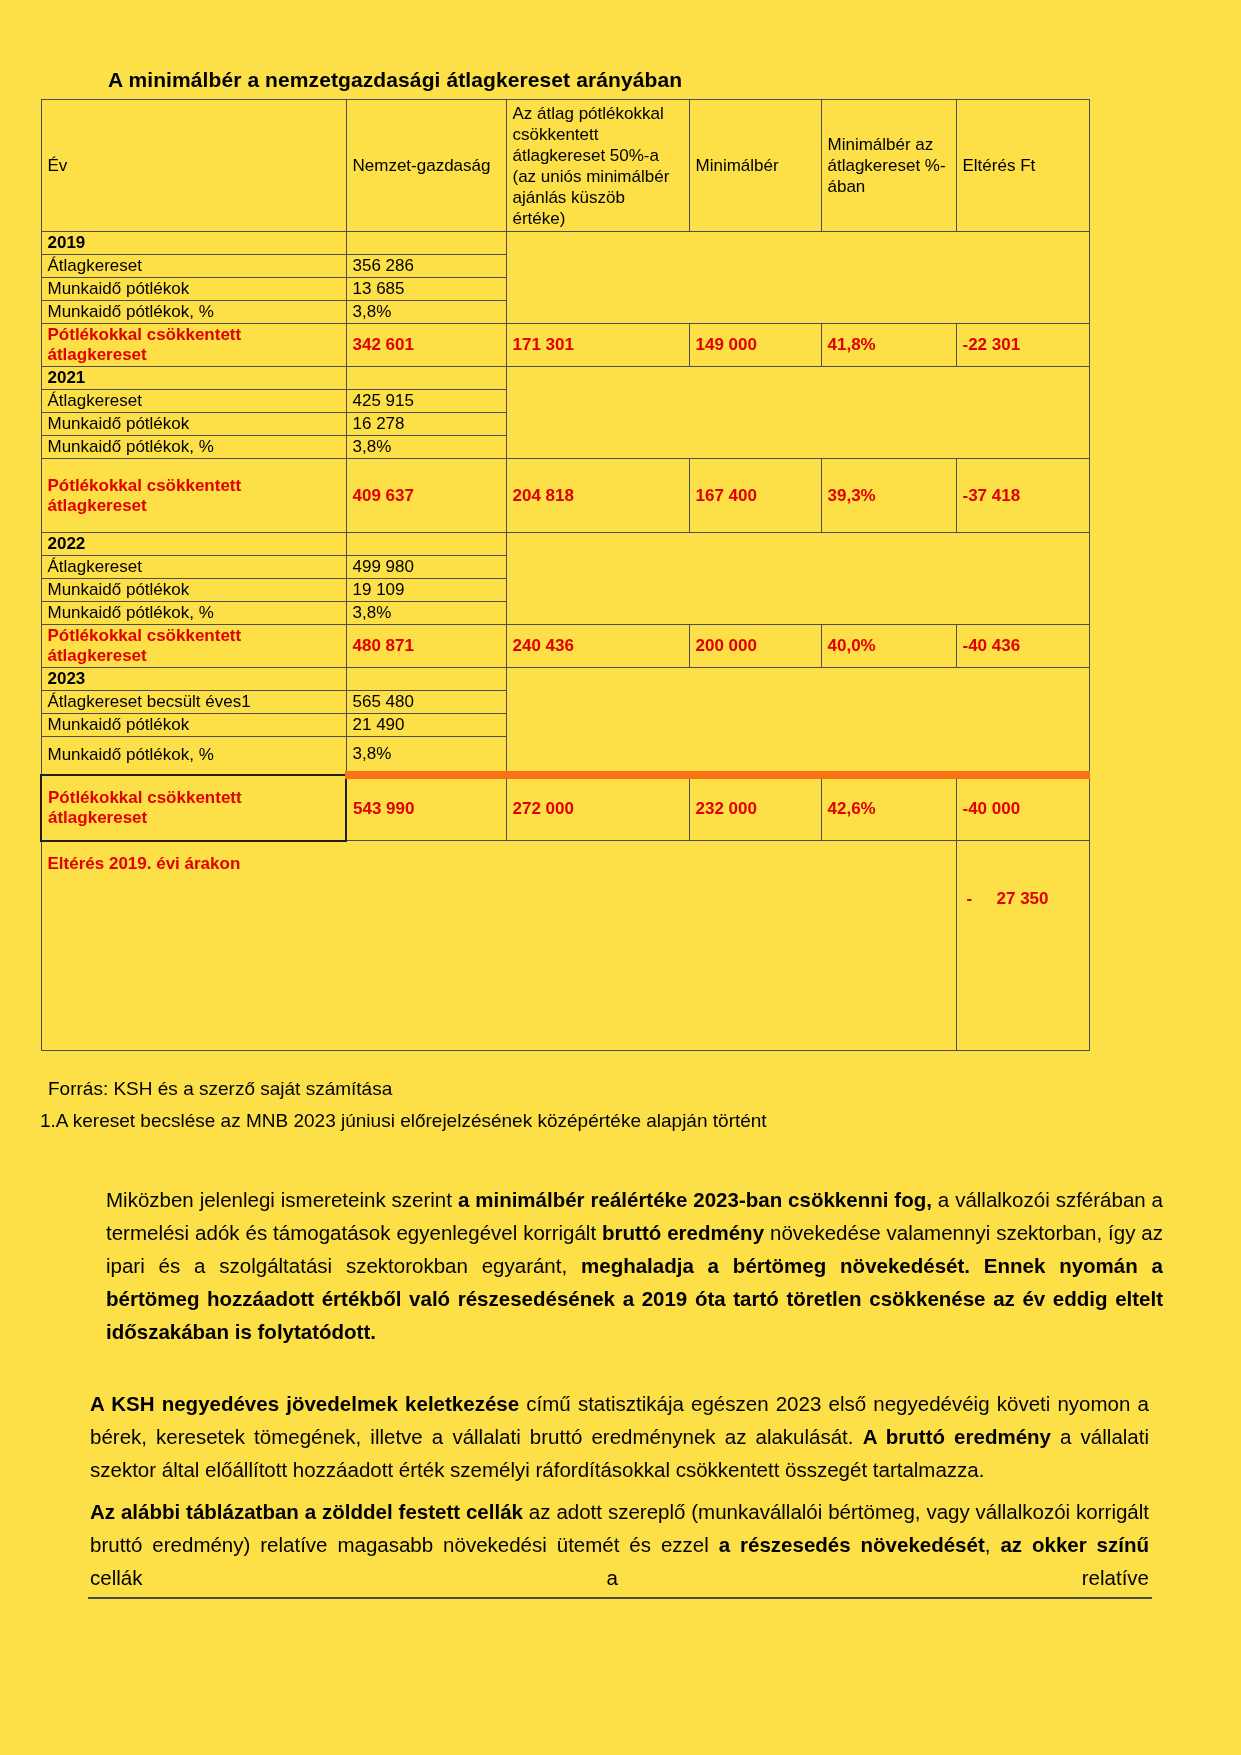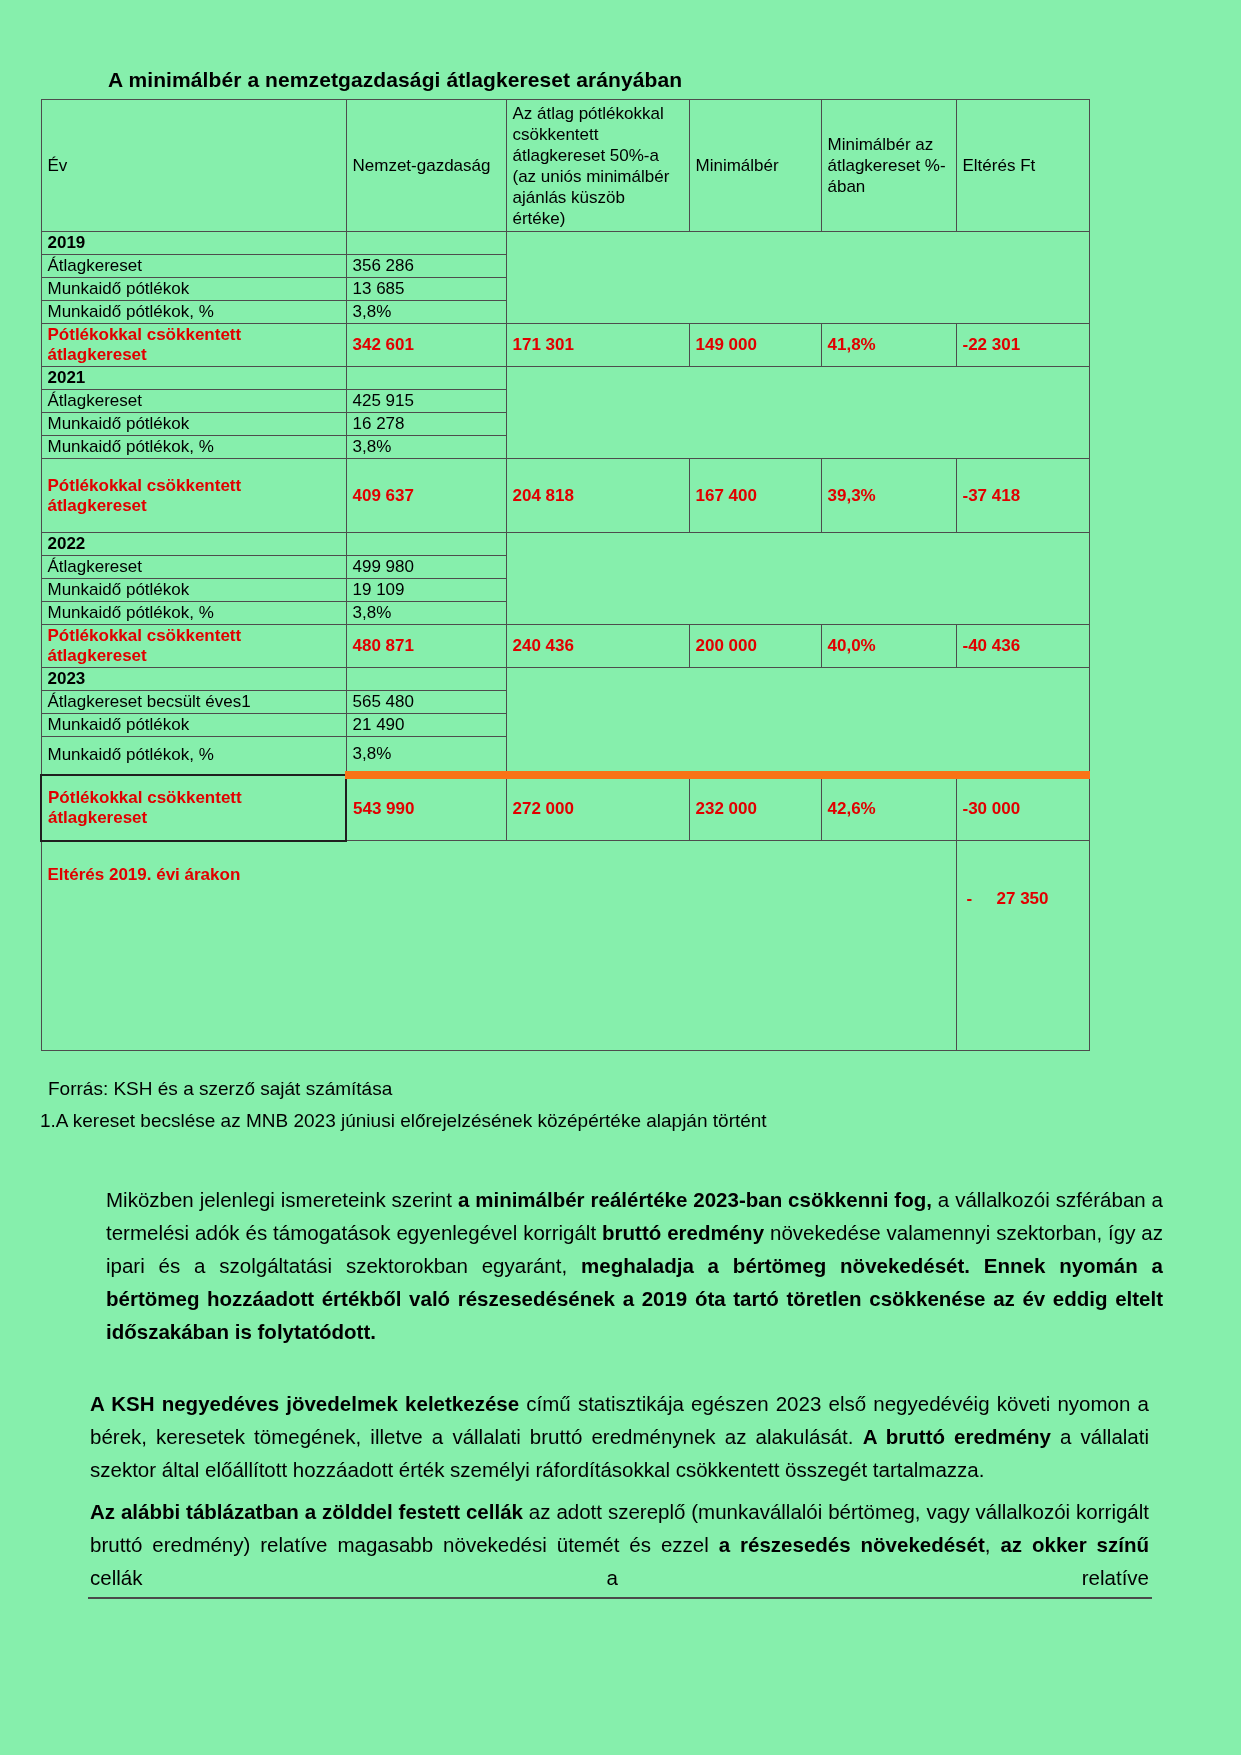--- a/index.html
+++ b/index.html
@@ -1,21 +1,21 @@
 <!DOCTYPE html>
 <html><head>
 <meta charset="utf-8">
 <style>
   * { box-sizing: border-box; }
   html, body { margin: 0; padding: 0; background: #ffffff; }
   .page {
     position: relative;
     width: 1241px;
     height: 1755px;
-    background: #86efac;
+    background: #fde047;
     font-family: "Liberation Sans", sans-serif;
     color: #000;
     overflow: hidden;
   }
   .doc-title {
     position: absolute;
     left: 108px;
     top: 68px;
     font-size: 21px;
     font-weight: bold;
@@ -45,21 +45,21 @@
   tr.sub-row { height: 23px; }
   tr.tall-sub { height: 38px; }
   td.indent { padding-left: 22px; margin-left: 48px; }
   .red { color: #e10000; font-weight: bold; }
   tr.summary-row td { line-height: 20px; }
   tr.last-summary td { border-top: 8px solid #f97316; }
   tr.last-summary td:first-child { border: 2.5px solid #1f1f1f; }
   td.right-al { text-align: right; padding-right: 12px; }
   td.right-al-d { text-align: right; padding-right: 32px; }
   tr.final-row { height: 210px; }
-  tr.final-row td.final-label { vertical-align: top; padding-top: 23px; }
+  tr.final-row td.final-label { vertical-align: top; padding-top: 12px; }
   tr.final-row td.final-diff { vertical-align: top; padding: 0; }
   .diff-split {
     display: flex;
     justify-content: space-between;
     align-items: center;
     padding: 48px 40px 0 10px;
   }
   .source-line {
     position: absolute;
     left: 48px;
@@ -211,21 +211,21 @@
         <tr class="sub-row tall-sub">
           <td>Munkaidő pótlékok, %</td>
           <td class="">3,8%</td>
         </tr>
         <tr class="summary-row last-summary" style="height: 66px;">
           <td class="red justify">Pótlékokkal csökkentett átlagkereset</td>
           <td class="red right-al">543 990</td>
           <td class="red">272 000</td>
           <td class="red">232 000</td>
           <td class="red">42,6%</td>
-          <td class="red right-al-d">-30 000</td>
+          <td class="red right-al-d">-40 000</td>
         </tr>
         <tr class="final-row">
           <td colspan="5" class="red final-label">Eltérés 2019. évi árakon</td>
           <td class="final-diff">
             <div class="diff-split red">
               <span>-</span>
               <span>27 350</span>
             </div>
           </td>
         </tr>

